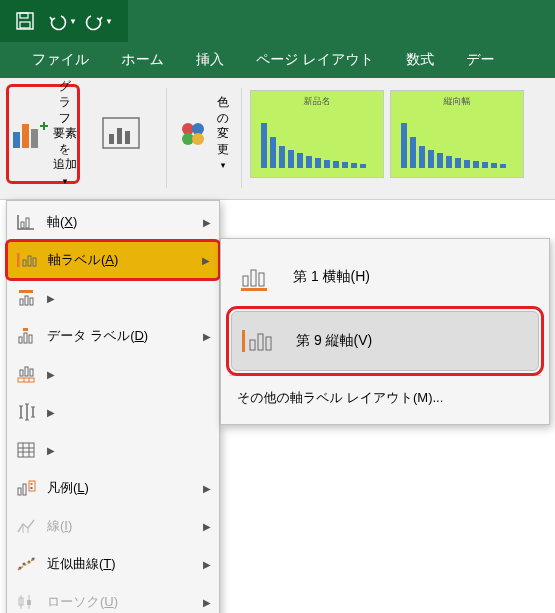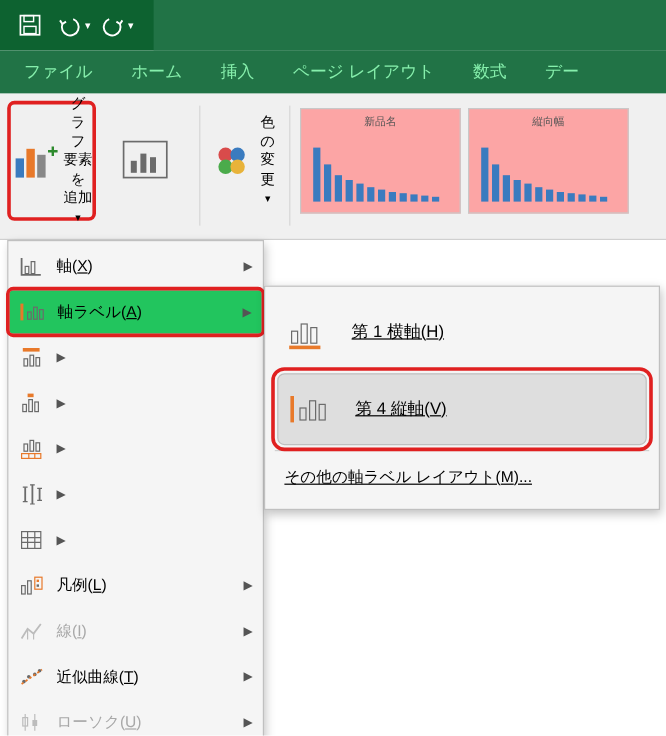--- a/index.html
+++ b/index.html
@@ -5,48 +5,48 @@
     * { box-sizing: border-box; margin: 0; padding: 0; font-family: "Meiryo UI", "Yu Gothic UI", sans-serif; }
     body { width: 555px; height: 613px; background: #fff; overflow: hidden; position: relative; }
 
     
     .titlebar { height: 42px; background: #0d6230; display: flex; align-items: center; padding-left: 8px; gap: 2px; }
     .qat-btn { width: 34px; height: 34px; display: flex; align-items: center; justify-content: center; color: #fff; }
     .qat-btn svg { display: block; }
     .titlebar-right { flex: 1; background: #217346; height: 42px; margin-left: 12px; }
 
     
-    .menubar { height: 36px; background: #217346; display: flex; align-items: center; padding-left: 20px; gap: 32px; color: #86efac; font-size: 14px; }
+    .menubar { height: 36px; background: #217346; display: flex; align-items: center; padding-left: 32px; gap: 32px; color: #ffffff; font-size: 14px; }
     .menubar span { white-space: nowrap; }
 
     
     .ribbon { height: 122px; background: #f0f0f0; border-bottom: 1px solid #d0d0d0; display: flex; align-items: flex-start; padding: 6px 0 0 6px; gap: 4px; }
     .ribbon-big { width: 74px; height: 100px; display: flex; flex-direction: row; align-items: center; justify-content: center; gap: 4px; font-size: 12px; text-align: center; line-height: 1.3; border: 1px solid transparent; }
     .ribbon-big.highlighted { border: 3px solid #e02020; border-radius: 6px; }
     .ribbon-big .ricon { width: 44px; height: 40px; display: flex; align-items: center; justify-content: center; }
     .ribbon-sep { width: 1px; height: 100px; background: #d6d6d6; margin: 4px 4px 0; }
     .chart-thumbs { display: flex; gap: 6px; align-items: flex-start; padding-top: 6px; }
-    .chart-thumb { width: 134px; height: 88px; background: #fca5a5; border: 1px solid #c8c8c8; display: flex; flex-direction: column; align-items: center; padding: 4px; }
+    .chart-thumb { width: 134px; height: 88px; background: #bef264; border: 1px solid #c8c8c8; display: flex; flex-direction: column; align-items: center; padding: 4px; }
     .chart-thumb .ct-title { font-size: 9px; color: #555; margin-bottom: 4px; }
     .chart-thumb .ct-bars { display: flex; align-items: flex-end; gap: 3px; height: 56px; width: 100%; padding: 0 6px; }
     .chart-thumb .ct-bars span { width: 6px; background: #3a7bbf; }
 
     
     .dropdown { position: absolute; left: 6px; top: 200px; width: 214px; background: #f5f5f5; border: 1px solid #c0c0c0; box-shadow: 2px 3px 8px rgba(0,0,0,0.25); padding: 2px 0; }
     .menu-item { height: 38px; display: flex; align-items: center; padding: 0 8px; font-size: 13px; gap: 10px; position: relative; }
     .menu-item .micon { width: 22px; height: 22px; display: flex; align-items: center; justify-content: center; }
     .menu-item .mlabel { flex: 1; }
     .menu-item .arrow { width: 8px; color: #555; font-size: 10px; }
     .menu-item .ukey { text-decoration: underline; }
-    .menu-item.hover { background: #22c55e; border: 1px solid #bfbfbf; height: 38px; }
+    .menu-item.hover { background: #eab308; border: 1px solid #bfbfbf; height: 38px; }
     .menu-item.highlighted { outline: 3px solid #e02020; outline-offset: -1px; border-radius: 4px; }
     .menu-item.disabled { color: #a8a8a8; }
 
     
-    .submenu { position: absolute; left: 220px; top: 238px; width: 330px; background: #f5f5f5; border: 1px solid #c0c0c0; box-shadow: 2px 3px 8px rgba(0,0,0,0.25); padding: 8px 0; text-decoration: underline; }
+    .submenu { position: absolute; left: 220px; top: 238px; width: 330px; background: #f5f5f5; border: 1px solid #c0c0c0; box-shadow: 2px 3px 8px rgba(0,0,0,0.25); padding: 8px 0; }
     .sub-item { height: 60px; display: flex; align-items: center; padding: 0 16px; gap: 18px; font-size: 14px; }
     .sub-item .sicon { width: 38px; height: 32px; display: flex; align-items: center; justify-content: center; }
     .sub-item.hover { background: #dedede; border: 1px solid #bfbfbf; }
     .sub-item.highlighted { outline: 3px solid #e02020; outline-offset: 2px; border-radius: 6px; margin: 4px 10px; padding: 0 8px; }
     .sub-sep { height: 1px; background: #d0d0d0; margin: 4px 8px; }
     .sub-text { height: 36px; display: flex; align-items: center; padding: 0 16px; font-size: 13px; }
   </style>
 </head>
 <body>
 
@@ -202,20 +202,21 @@
     </div>
     <div class="menu-item">
       <span class="micon">
         <svg width="22" height="20" viewBox="0 0 22 20">
           <rect x="4" y="11" width="3" height="6" fill="none" stroke="#6b6b6b"></rect>
           <rect x="9" y="7" width="3" height="10" fill="none" stroke="#6b6b6b"></rect>
           <rect x="14" y="9" width="3" height="8" fill="none" stroke="#6b6b6b"></rect>
           <rect x="8" y="2" width="5" height="3" fill="#e8792a"></rect>
         </svg>
       </span>
+      <span class="mlabel">データ ラベル(<span class="ukey">D</span>)</span>
       <span class="arrow">▶</span>
     </div>
     <div class="menu-item">
       <span class="micon">
         <svg width="22" height="20" viewBox="0 0 22 20">
           <rect x="5" y="6" width="3" height="6" fill="none" stroke="#6b6b6b"></rect>
           <rect x="10" y="3" width="3" height="9" fill="none" stroke="#6b6b6b"></rect>
           <rect x="15" y="5" width="3" height="7" fill="none" stroke="#6b6b6b"></rect>
           <rect x="3" y="14" width="16" height="4" fill="none" stroke="#e8792a"></rect>
           <line x1="9" y1="14" x2="9" y2="18" stroke="#e8792a"></line>
@@ -318,21 +319,21 @@
 
   <div class="sub-item hover highlighted">
     <div class="sicon">
       <svg width="38" height="30" viewBox="0 0 38 30">
           <rect x="2" y="4" width="3" height="22" fill="#e8792a"></rect>
           <rect x="10" y="14" width="5" height="10" fill="none" stroke="#6b6b6b"></rect>
           <rect x="18" y="8" width="5" height="16" fill="none" stroke="#6b6b6b"></rect>
           <rect x="26" y="11" width="5" height="13" fill="none" stroke="#6b6b6b"></rect>
         </svg>
     </div>
-    <span><span>第 4 縦軸(</span><span class="ukey">V</span><span>)</span></span>
+    <span><span>第 9 縦軸(</span><span class="ukey">V</span><span>)</span></span>
   </div>
 
   <div class="sub-sep"></div>
 
   <div class="sub-text">
     <span><span>その他の軸ラベル レイアウト(</span><span class="ukey">M</span><span>)...</span></span>
   </div>
 </div>
 
 </body></html>

